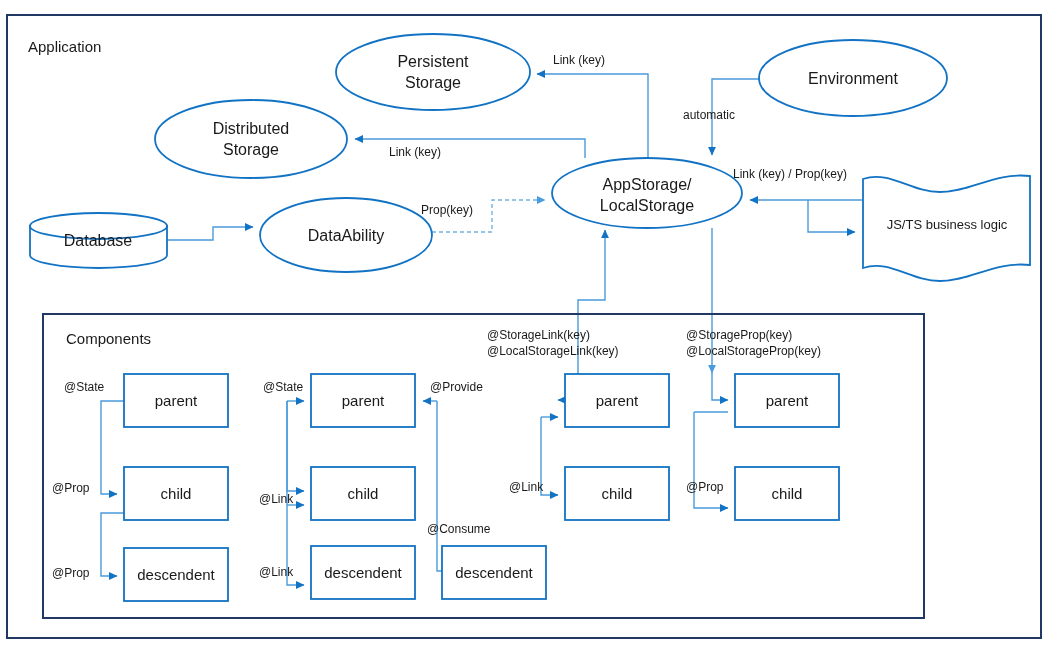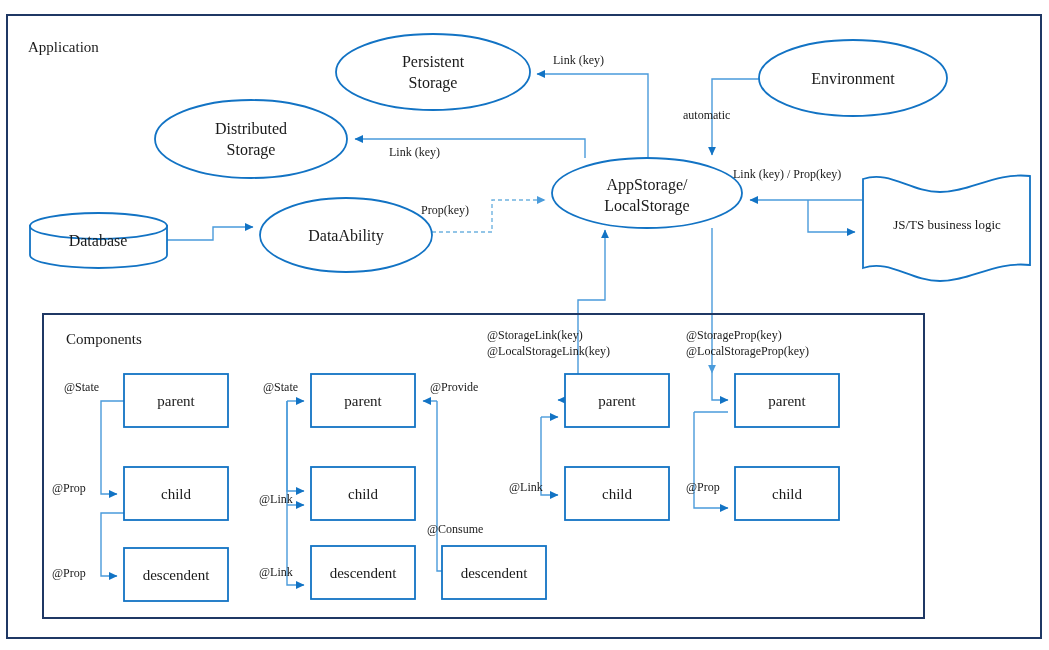--- a/index.html
+++ b/index.html
@@ -5,21 +5,21 @@
   html, body {
     margin: 0;
     padding: 0;
     background: #ffffff;
   }
   #stage {
     position: relative;
     width: 1049px;
     height: 650px;
     background: #ffffff;
-    font-family: Liberation Serif, serif;
+    font-family: Liberation Sans, sans-serif;
   }
   svg { display: block; }
   text { fill: #1a1a1a; }
   .node-label   { font-size: 16px; }
   .node-label-sm{ font-size: 13px; }
   .frame-label  { font-size: 15px; }
   .box-label    { font-size: 15px; }
   .edge-label   { font-size: 12px; }
   .shape        { fill: #ffffff; stroke: #1273c4; stroke-width: 1.8; }
   .boxshape     { fill: #ffffff; stroke: #1273c4; stroke-width: 1.8; }

